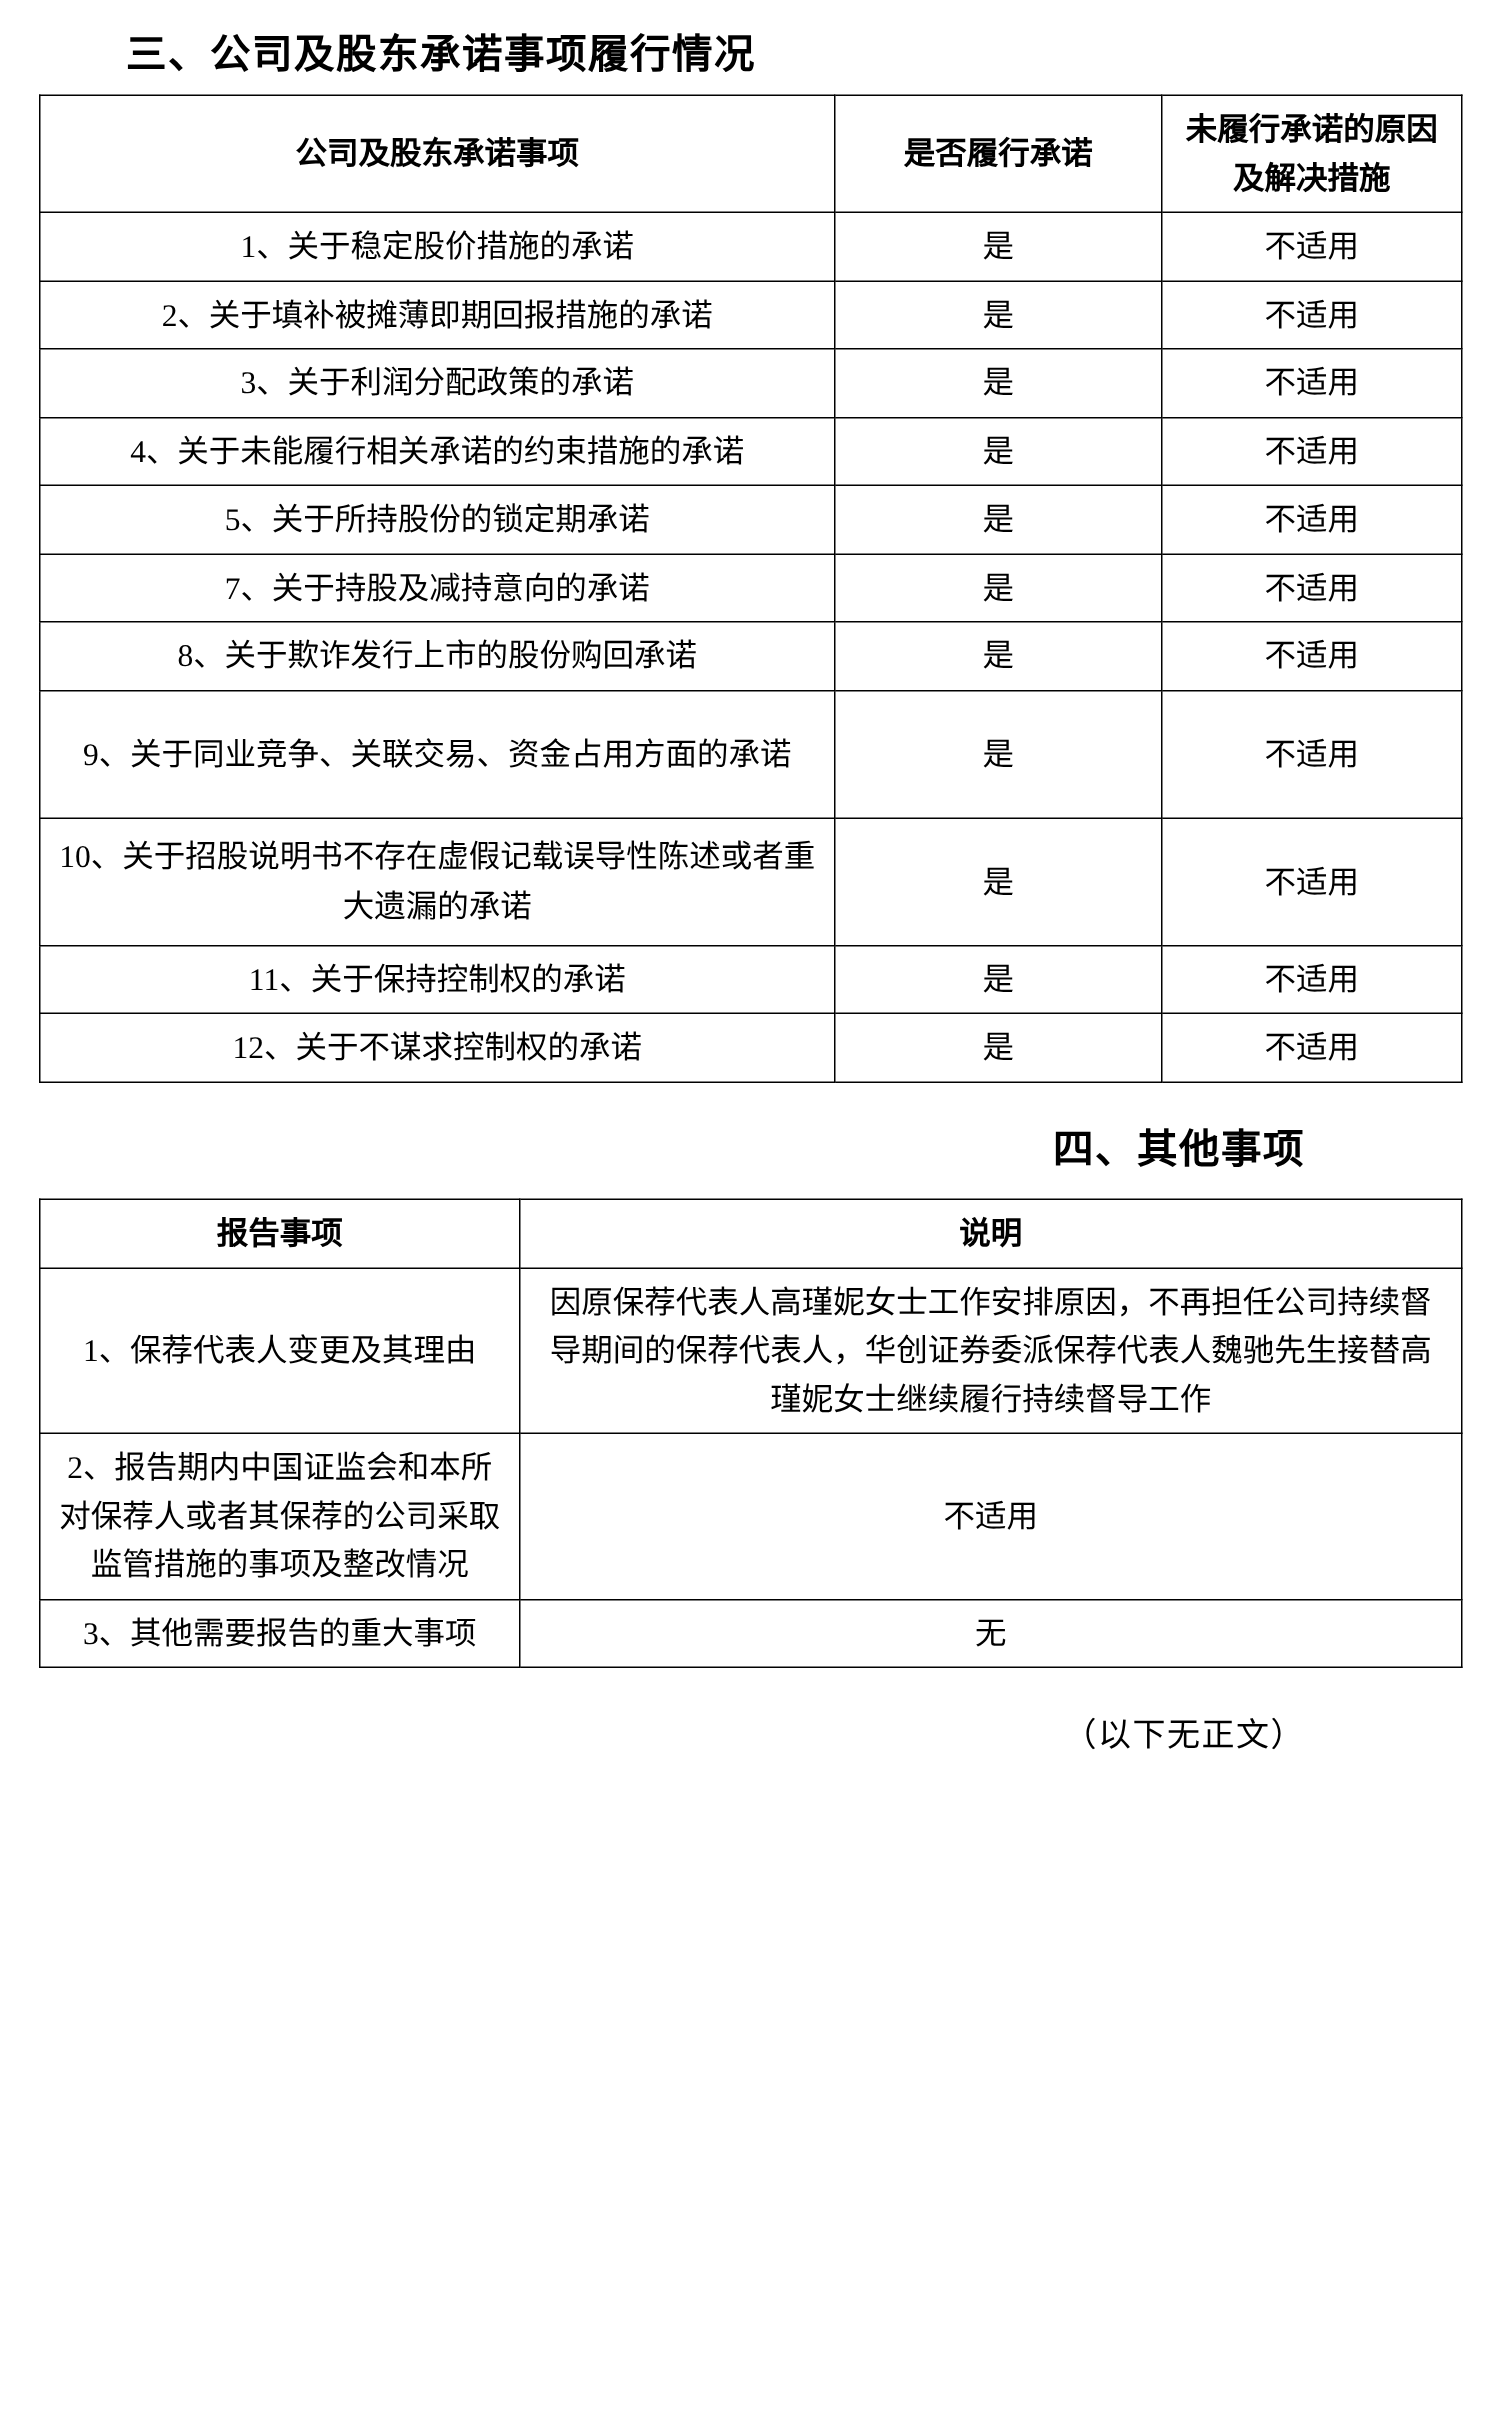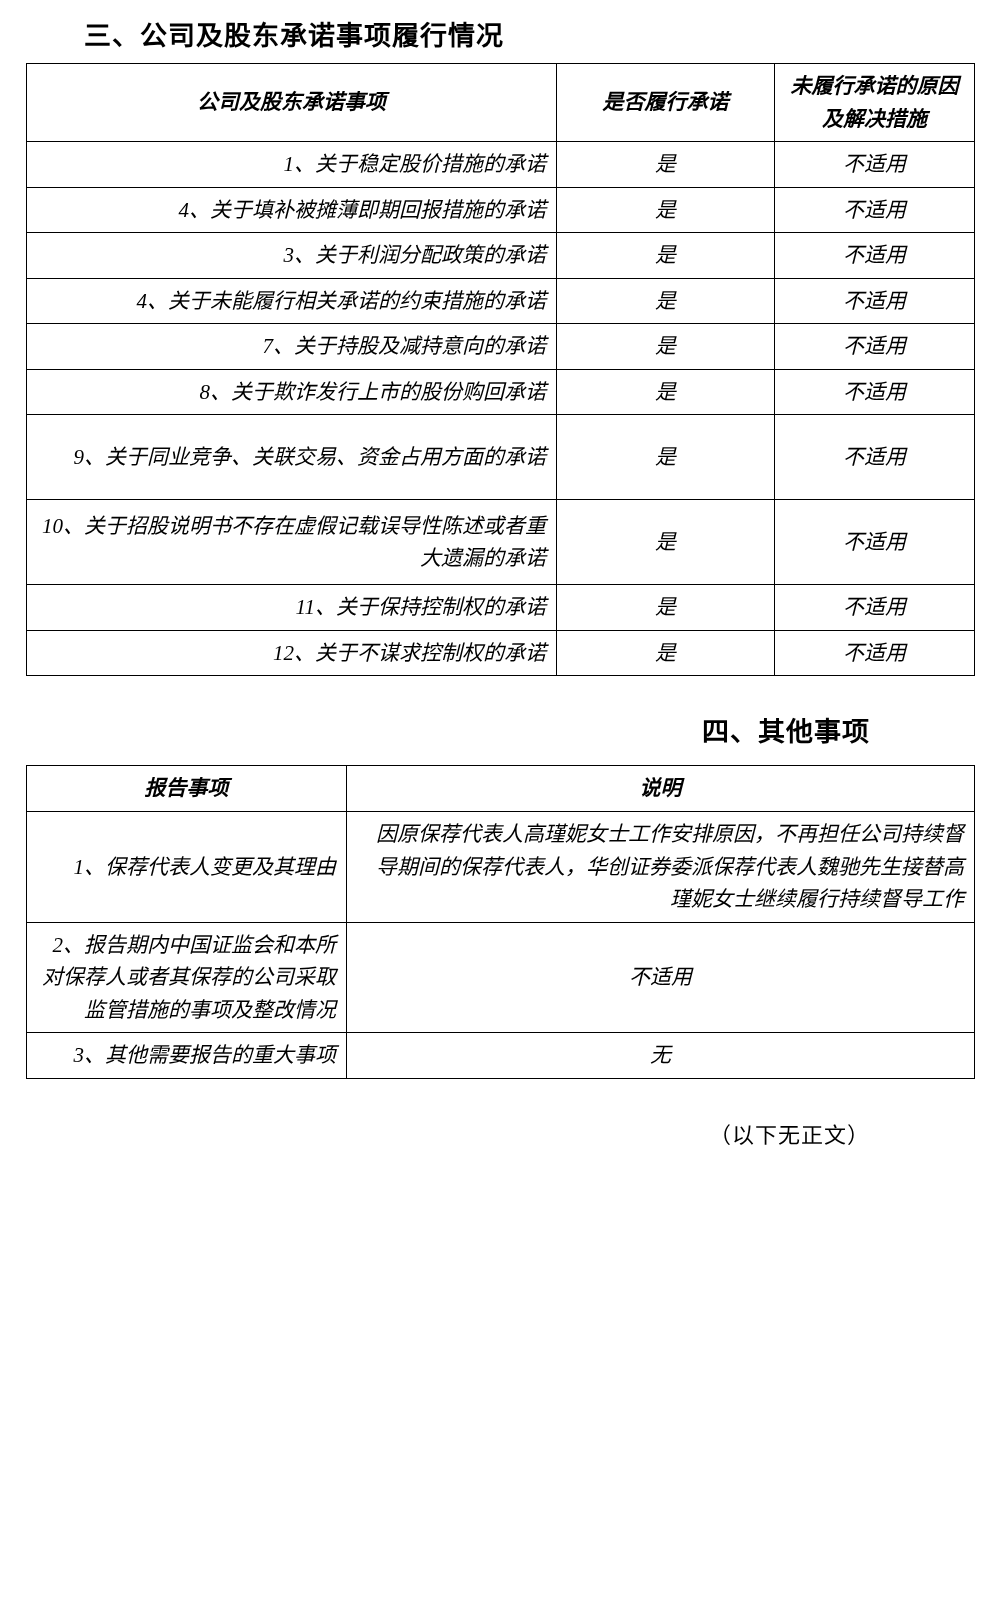--- a/index.html
+++ b/index.html
@@ -35,38 +35,37 @@
     font-weight: bold;
     font-size: 27px;
     letter-spacing: 1px;
     margin: 0;
     padding: 22px 0 16px 90px;
     text-align: right;
   }
   table.doc-table {
     border-collapse: collapse;
     width: 948px;
-    margin: 0 0 12px 0;
+    margin: 0 0 0 0;
     table-layout: fixed;
-    font-style: italic;
   }
   table.doc-table td, table.doc-table th {
     border: 1px solid #000000;
     font-size: 21px;
     line-height: 1.55;
     padding: 6px 10px;
     vertical-align: middle;
     font-weight: normal;
   }
   table.doc-table th {
     font-weight: bold;
     text-align: center;
   }
   .c-center { text-align: center; }
-  .c-left { text-align: right; }
+  .c-left { text-align: center; }
   .hdr-row th { padding: 10px 8px; }
   
   .col-item { width: 530px; }
   .col-yes  { width: 218px; }
   .col-rsn  { width: 200px; }
   
   .col-item2 { width: 320px; }
   .col-desc2 { width: 628px; }
   td.tall { height: 72px; }
   .wrap-cell { line-height: 1.6; }
@@ -96,31 +95,36 @@
         <th class="c-center">是否履行承诺</th>
         <th class="c-center">未履行承诺的原因及解决措施</th>
       </tr>
 
       <tr>
         <td class="c-left">1、关于稳定股价措施的承诺</td>
         <td class="c-center">是</td>
         <td class="c-center">不适用</td>
       </tr>
       <tr>
-        <td class="c-left">4、关于填补被摊薄即期回报措施的承诺</td>
+        <td class="c-left">2、关于填补被摊薄即期回报措施的承诺</td>
         <td class="c-center">是</td>
         <td class="c-center">不适用</td>
       </tr>
       <tr>
         <td class="c-left">3、关于利润分配政策的承诺</td>
         <td class="c-center">是</td>
         <td class="c-center">不适用</td>
       </tr>
       <tr>
         <td class="c-left">4、关于未能履行相关承诺的约束措施的承诺</td>
+        <td class="c-center">是</td>
+        <td class="c-center">不适用</td>
+      </tr>
+      <tr>
+        <td class="c-left">5、关于所持股份的锁定期承诺</td>
         <td class="c-center">是</td>
         <td class="c-center">不适用</td>
       </tr>
       <tr>
         <td class="c-left">7、关于持股及减持意向的承诺</td>
         <td class="c-center">是</td>
         <td class="c-center">不适用</td>
       </tr>
       <tr>
         <td class="c-left">8、关于欺诈发行上市的股份购回承诺</td>

